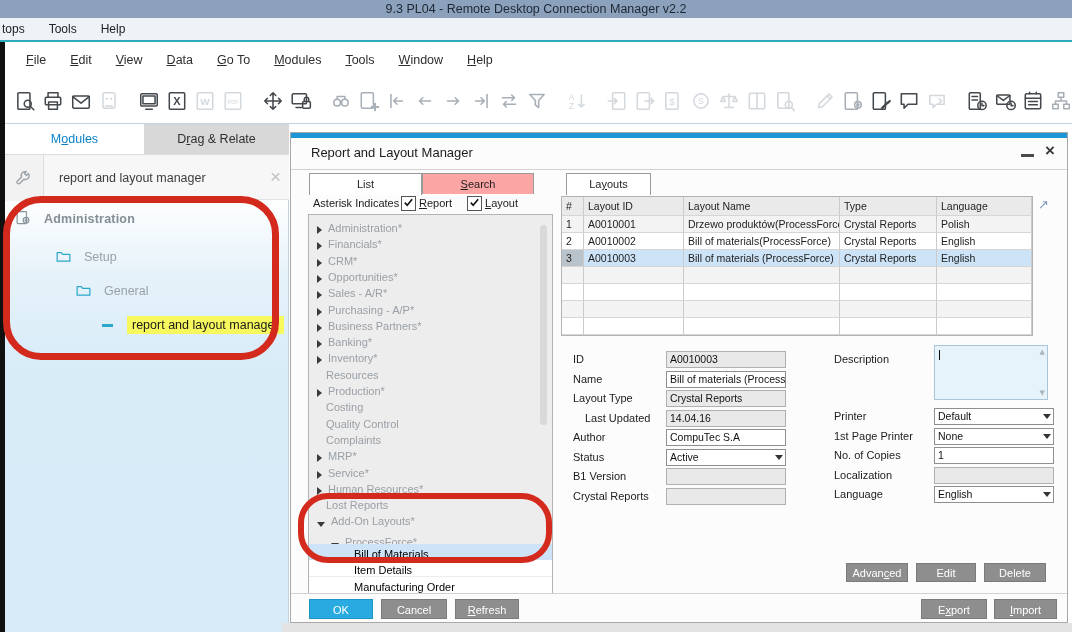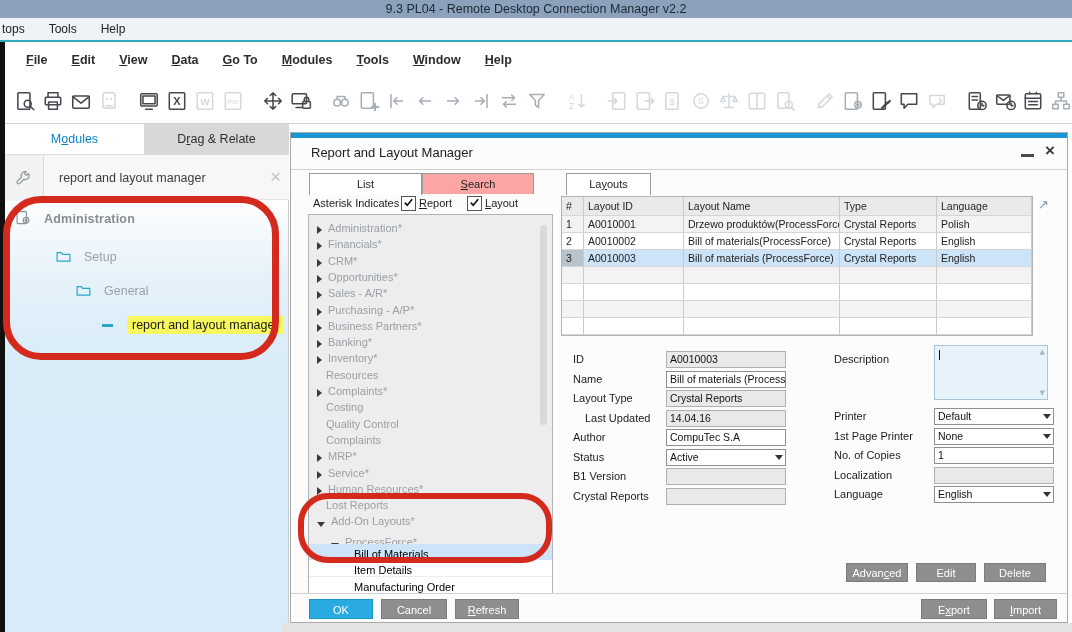--- a/index.html
+++ b/index.html
@@ -14,21 +14,21 @@
   #rdcmenu{left:0;top:18px;width:1072px;height:22px;background:#eef3f8;border-bottom:1px solid #d4dde4;
            display:flex;align-items:center;font-size:12px;color:#222;}
   #rdcmenu .menu-item{padding:0 12px;}
   #rdcmenu .menu-item:first-child{padding-left:2px;}
   #cyantop{left:0;top:40px;width:1072px;height:2px;background:#2fa9bd;}
   #blackedge{left:0;top:42px;width:5px;height:590px;background:#101010;}
 
   
   #appmenubar{left:5px;top:42px;width:1067px;height:36px;background:#fff;display:flex;
               align-items:center;padding-left:21px;font-size:12.5px;color:#2d2d2d;box-sizing:border-box;}
-  #appmenubar .menu-item{margin-right:24px;font-weight:bold;}
+  #appmenubar .menu-item{margin-right:24px;}
   #toolbar{left:5px;top:78px;width:1067px;height:46px;background:#fff;border-bottom:1px solid #c9d3db;
            display:flex;align-items:center;padding-left:6px;box-sizing:border-box;overflow:hidden;}
   .tbi{width:22px;height:22px;margin:0 3px;flex:0 0 auto;}
   .tbi.gs{margin-left:15px;}
   .tbi svg{width:22px;height:22px;display:block;}
   .tbi.dark{color:#44494e;}
   .tbi.muted{color:#a7aeb6;}
   .tbi.disabled{color:#d3d8dd;}
 
   
@@ -484,21 +484,21 @@
       <div class="mt-row" style="top: 133.4px; padding-left: 8px;">
         <span class="tri-r"></span>
         <span class="lbl">Inventory*</span>
       </div>
       <div class="mt-row" style="top: 149.7px; padding-left: 8px;">
         <span class="tri-sp"></span>
         <span class="lbl">Resources</span>
       </div>
       <div class="mt-row" style="top: 166px; padding-left: 8px;">
         <span class="tri-r"></span>
-        <span class="lbl">Complaints*</span>
+        <span class="lbl">Production*</span>
       </div>
       <div class="mt-row" style="top: 182.3px; padding-left: 8px;">
         <span class="tri-sp"></span>
         <span class="lbl">Costing</span>
       </div>
       <div class="mt-row" style="top: 198.6px; padding-left: 8px;">
         <span class="tri-sp"></span>
         <span class="lbl">Quality Control</span>
       </div>
       <div class="mt-row" style="top: 214.9px; padding-left: 8px;">

